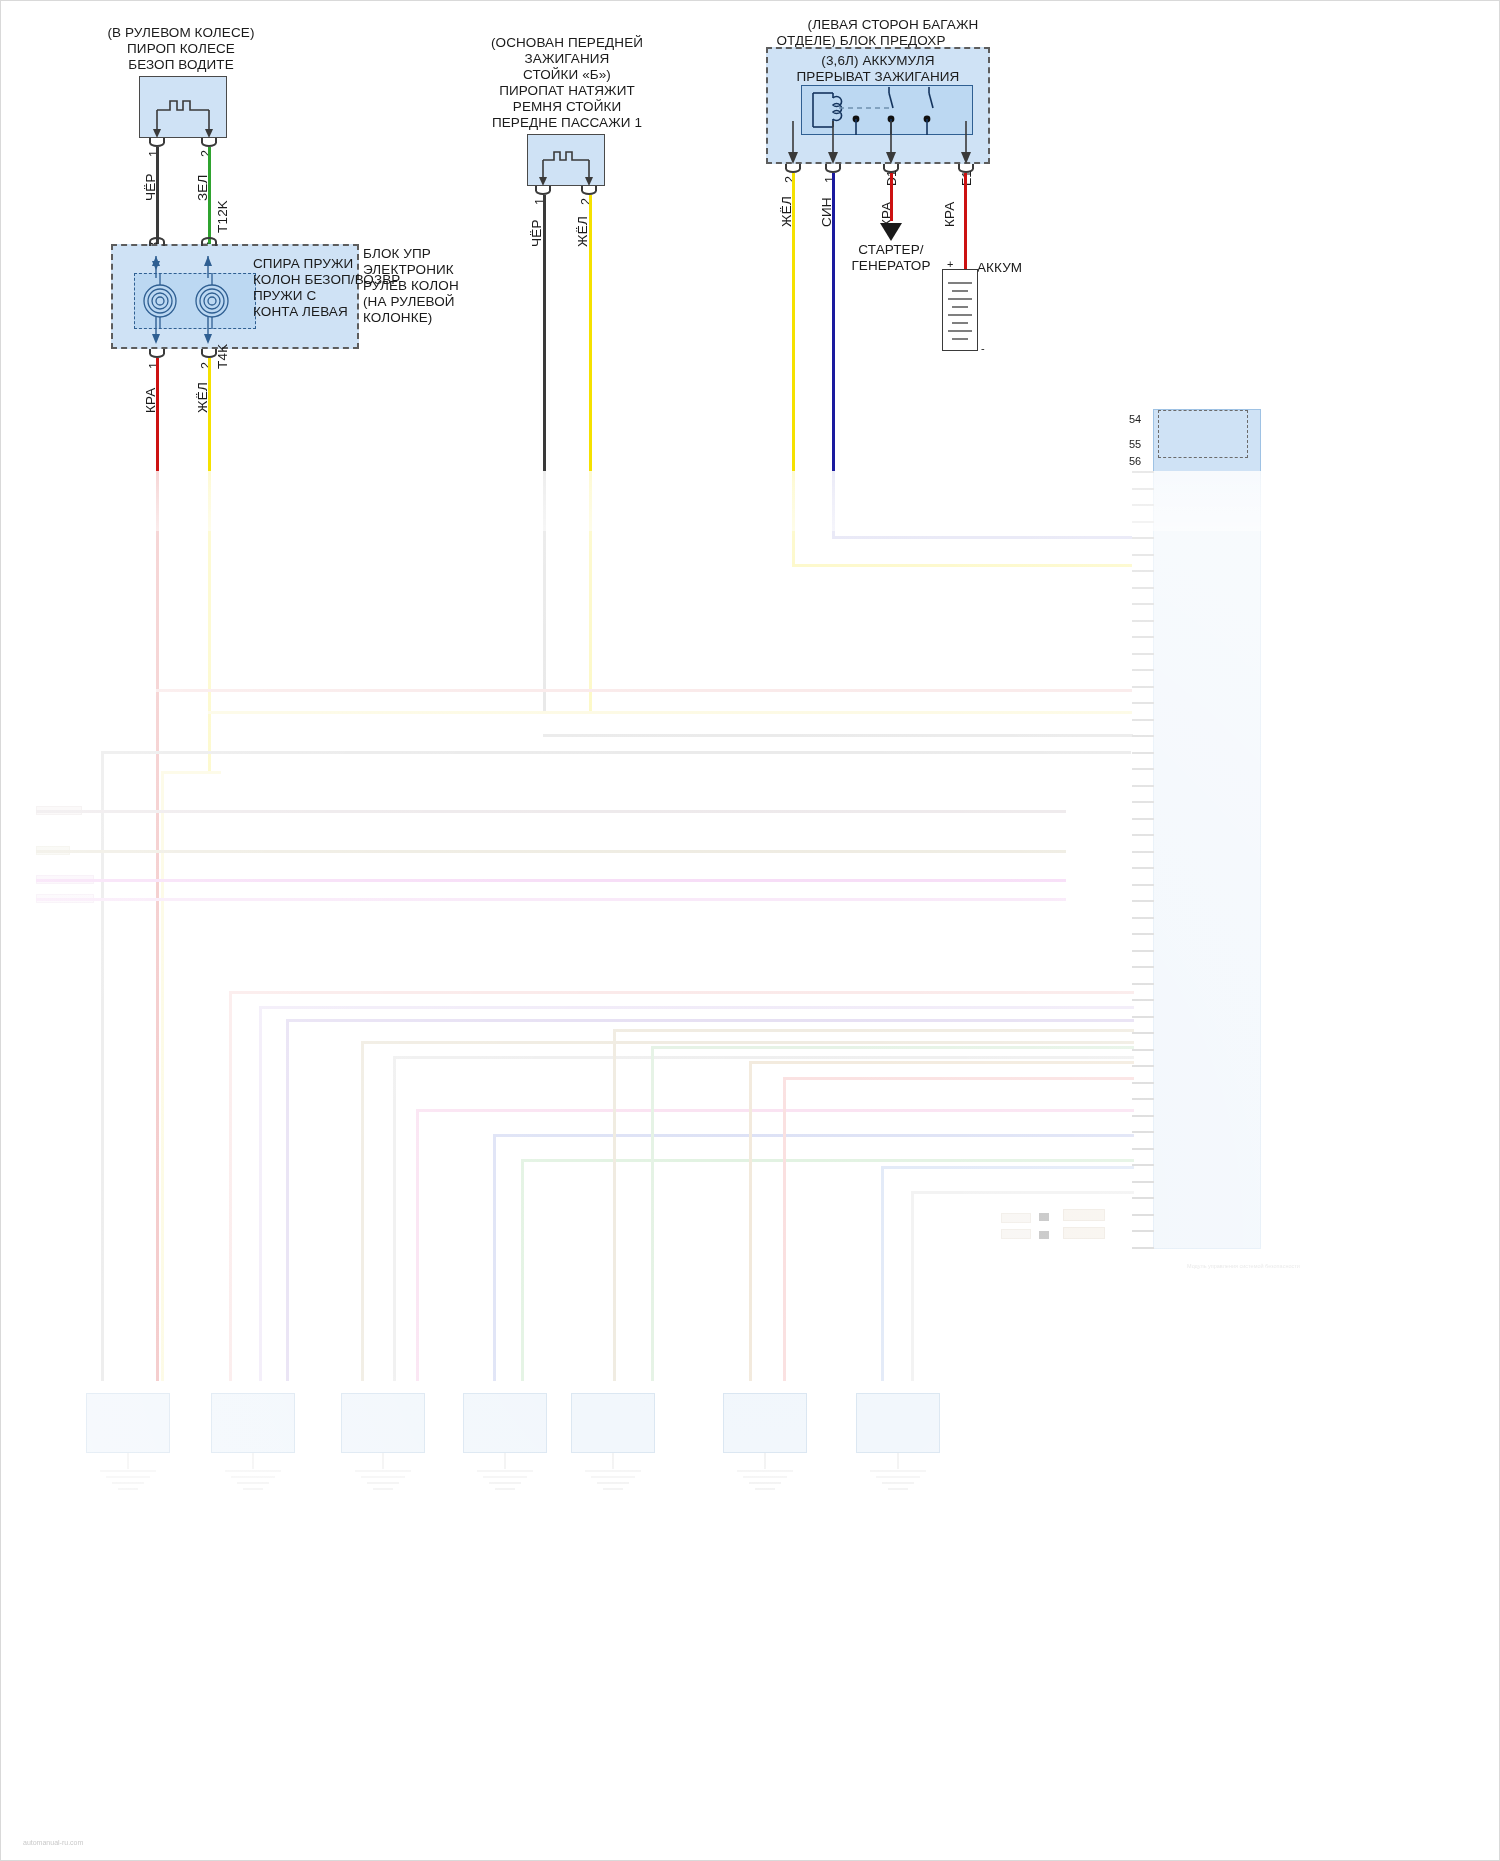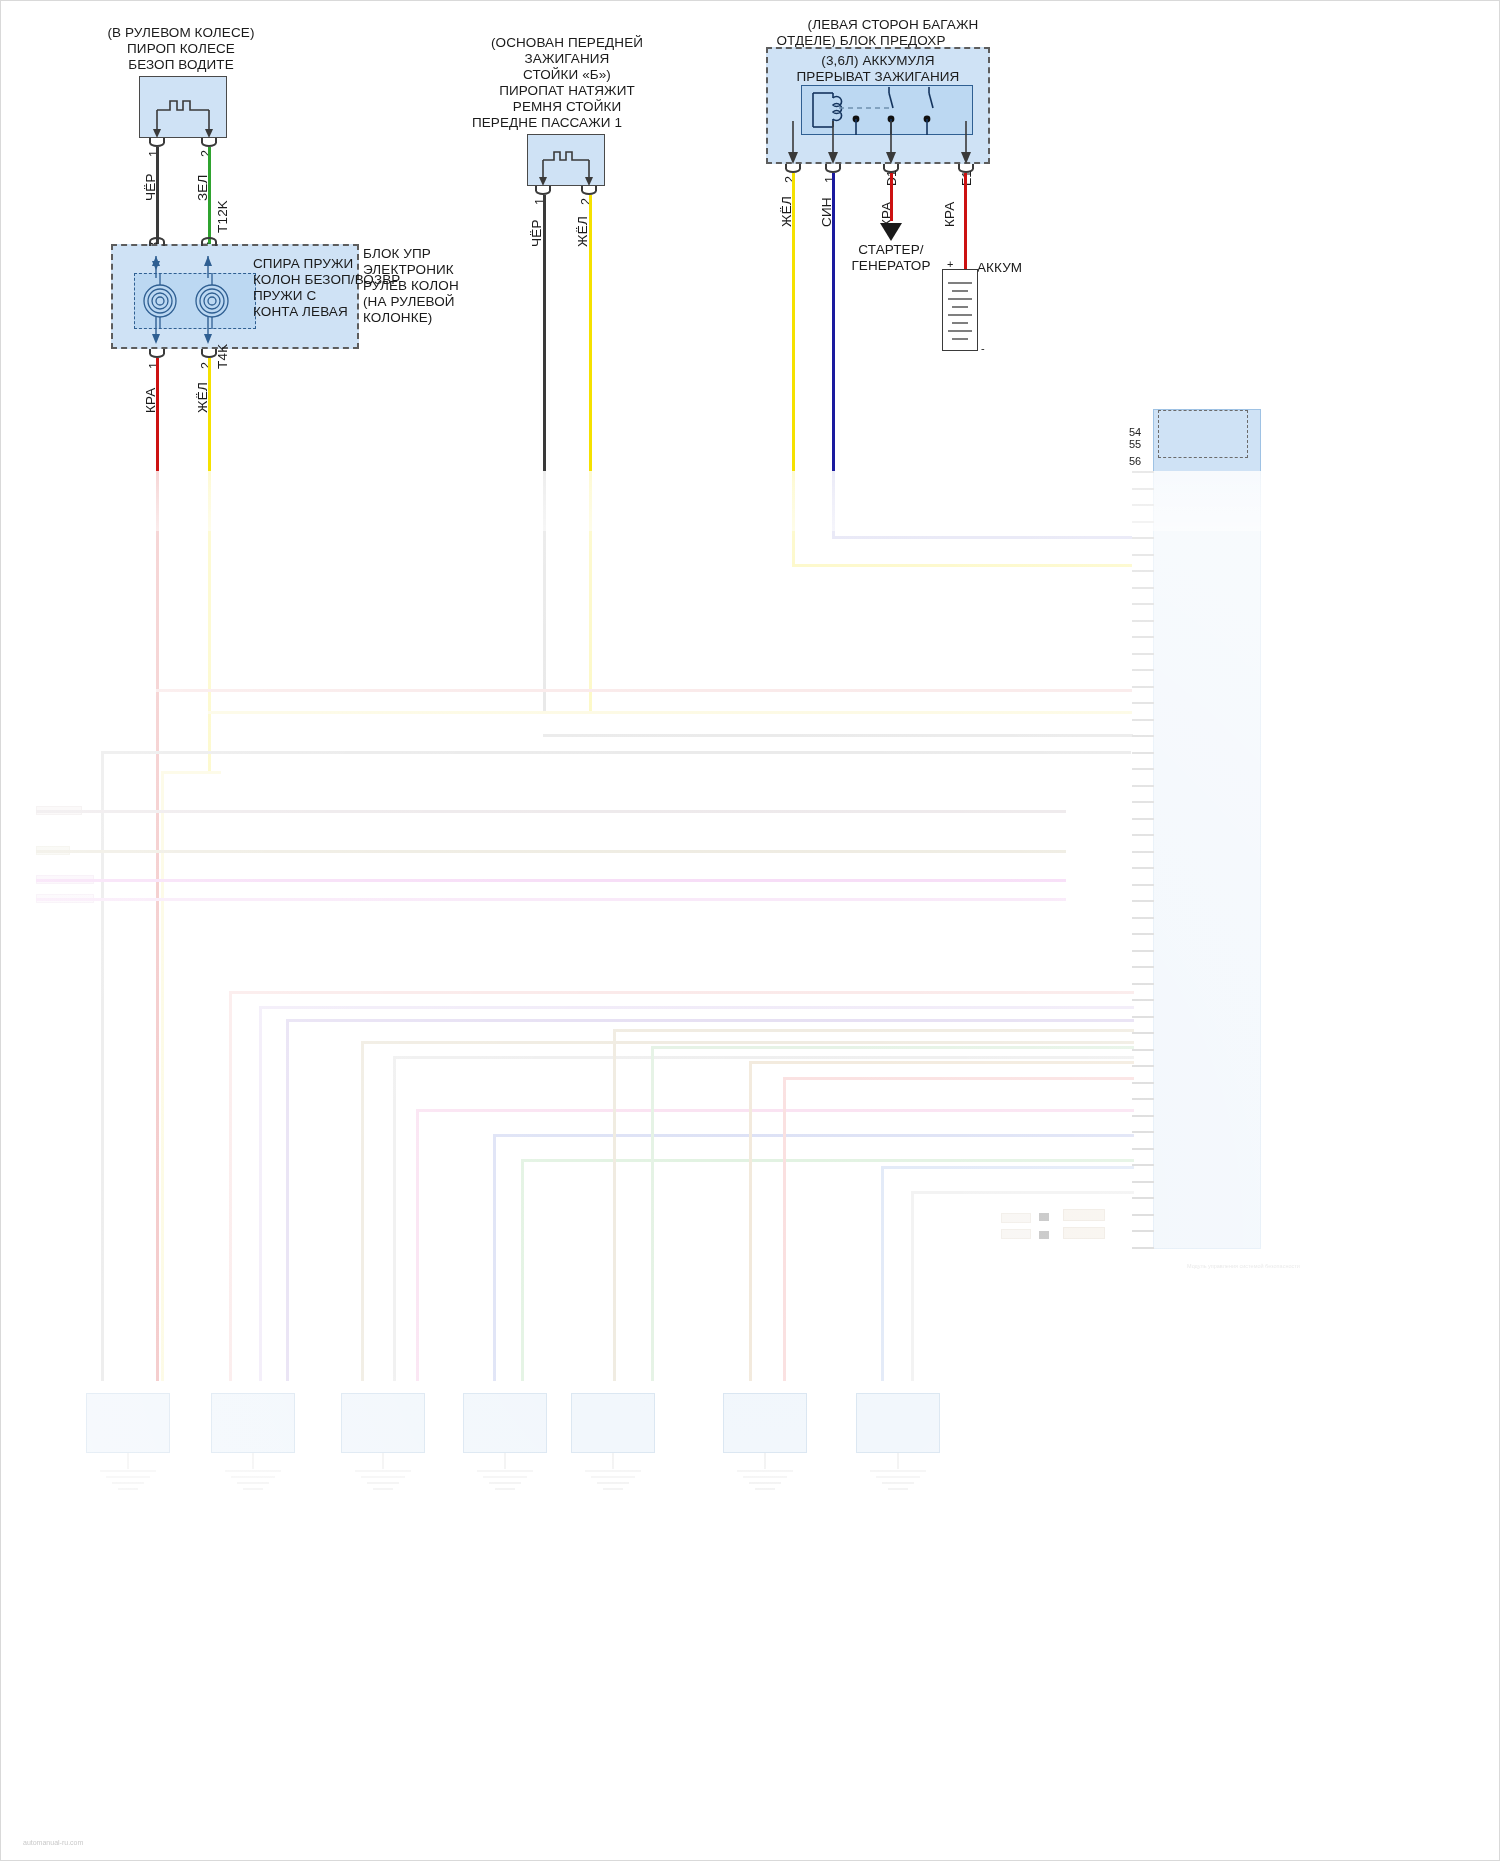--- a/index.html
+++ b/index.html
@@ -134,21 +134,21 @@
     <div class="vlbl" style="left:142px;top:412px;">КРА</div>
     <div class="vlbl" style="left:194px;top:412px;">ЖЁЛ</div>
   </div>
 
   <div>
     <div class="lbl c" style="left:566px;top:34px;">(ОСНОВАН ПЕРЕДНЕЙ</div>
     <div class="lbl c" style="left:566px;top:50px;">ЗАЖИГАНИЯ</div>
     <div class="lbl c" style="left:566px;top:66px;">СТОЙКИ «Б»)</div>
     <div class="lbl c" style="left:566px;top:82px;">ПИРОПАТ НАТЯЖИТ</div>
     <div class="lbl c" style="left:566px;top:98px;">РЕМНЯ СТОЙКИ</div>
-    <div class="lbl c" style="left:546px;top:114px;">ПЕРЕДНЕ ПАССАЖИ 1</div>
+    <div class="lbl c" style="left:566px;top:114px;">ПЕРЕДНЕ ПАССАЖИ 1</div>
 
     <div class="box" style="left:526px;top:133px;width:78px;height:52px;"></div>
     <svg style="position:absolute;left:526px;top:133px;" width="78" height="52">
       <polyline points="16,26 27,26 27,18 33,18 33,26 39,26 39,18 45,18 45,26 62,26" fill="none" stroke="#3a3a3a" stroke-width="1.6"></polyline>
       <line x1="16" y1="26" x2="16" y2="46" stroke="#3a3a3a" stroke-width="1.6"></line>
       <line x1="62" y1="26" x2="62" y2="46" stroke="#3a3a3a" stroke-width="1.6"></line>
       <polygon points="16,52 12,43 20,43" fill="#3a3a3a"></polygon>
       <polygon points="62,52 58,43 66,43" fill="#3a3a3a"></polygon>
     </svg>
     <div class="conn-cup" style="left:534px;top:185px;"></div>
@@ -315,21 +315,21 @@
       <div class="wh" style="left:782px;top:1076px;width:351px;background:#ef9a9a;"></div>
       <div class="w" style="left:880px;top:1165px;height:215px;background:#9fb8e8;"></div>
       <div class="wh" style="left:880px;top:1165px;width:253px;background:#9fb8e8;"></div>
       <div class="w" style="left:910px;top:1190px;height:190px;background:#d6d6d6;"></div>
       <div class="wh" style="left:910px;top:1190px;width:223px;background:#d6d6d6;"></div>
     </div>
 
     <div>
       <div class="ecu" style="left:1152px;top:408px;width:108px;height:840px;"></div>
       <div class="ecu-dash" style="left:1157px;top:409px;width:90px;height:48px;"></div>
-      <div class="pinlab" style="left:1128px;top:425px;">54</div>
+      <div class="pinlab" style="left:1128px;top:412px;">54</div>
       <div class="pinlab" style="left:1128px;top:437px;">55</div>
       <div class="pinlab" style="left:1128px;top:454px;">56</div>
 
       <div id="ecuPins">
           <div class="pinstub" style="left: 1131px; top: 470px; width: 22px;"></div>
           <div class="pinstub" style="left: 1131px; top: 486.5px; width: 22px;"></div>
           <div class="pinstub" style="left: 1131px; top: 503px; width: 22px;"></div>
           <div class="pinstub" style="left: 1131px; top: 519.5px; width: 22px;"></div>
           <div class="pinstub" style="left: 1131px; top: 536px; width: 22px;"></div>
           <div class="pinstub" style="left: 1131px; top: 552.5px; width: 22px;"></div>

